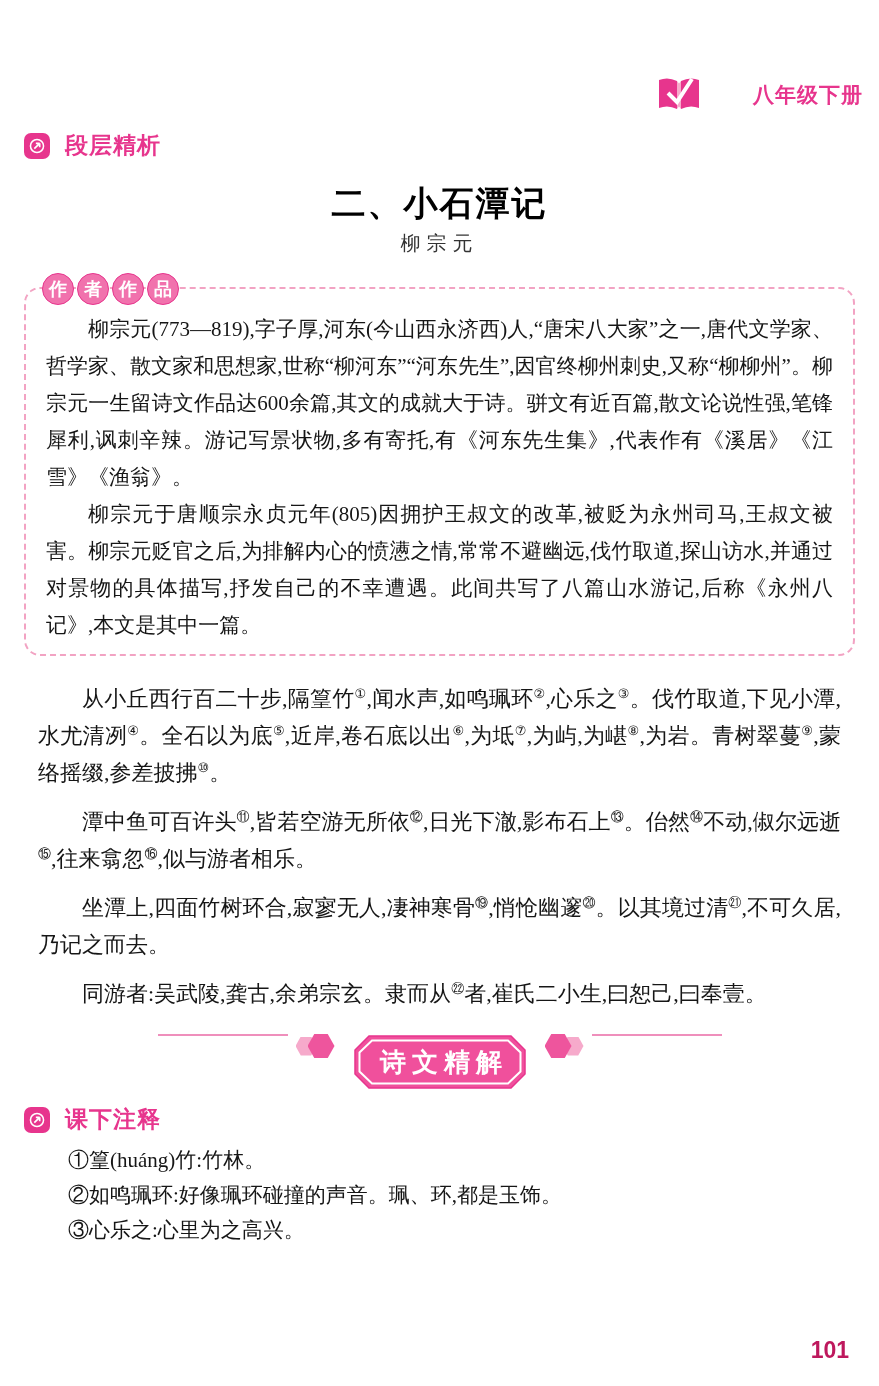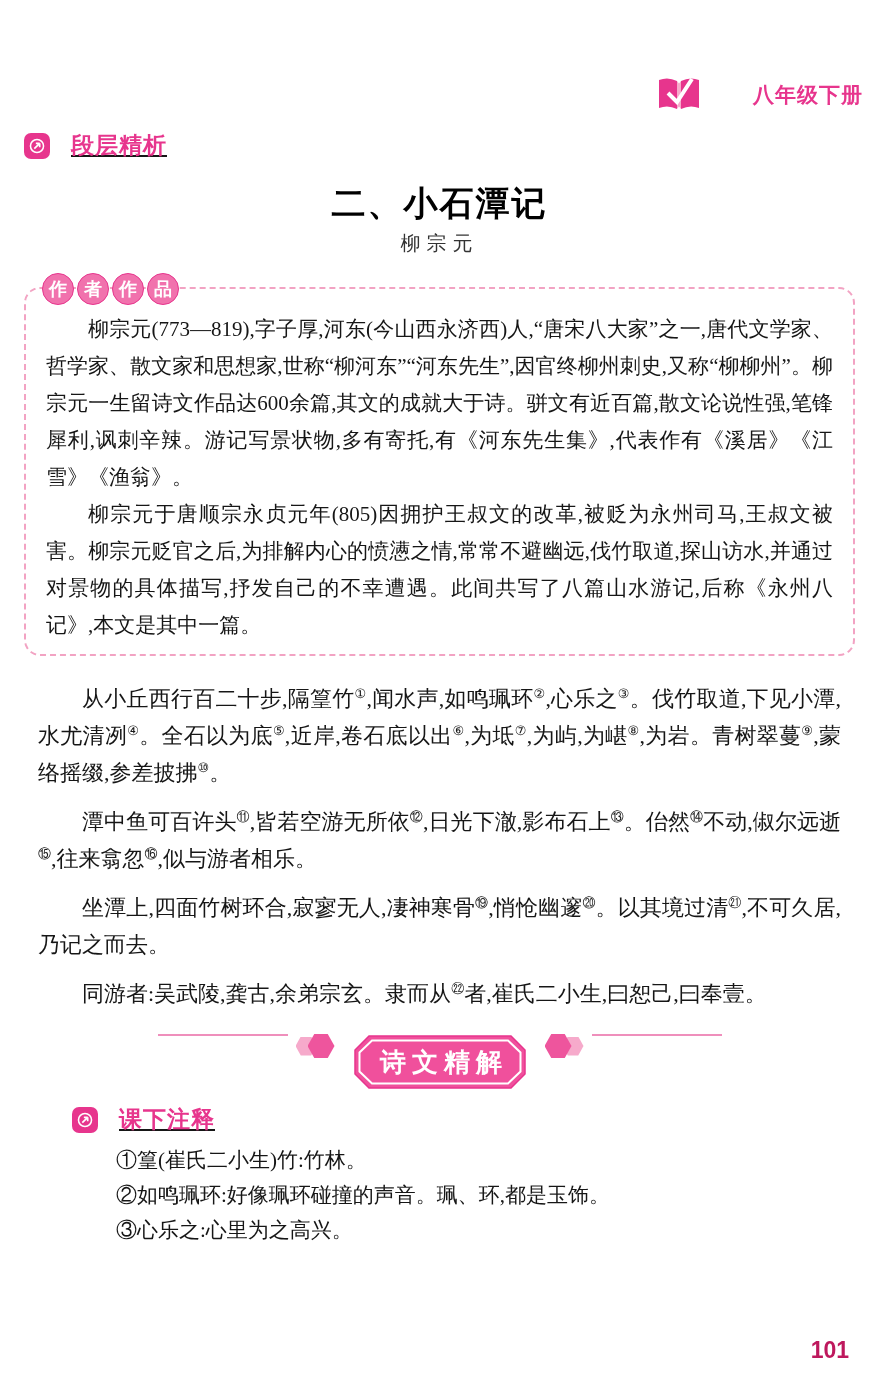--- a/index.html
+++ b/index.html
@@ -14,21 +14,21 @@
   
   .grade-badge{
     position:absolute;top:76px;right:16px;
     display:flex;align-items:center;gap:9px;
   }
   .grade-label{
     font-family:"Liberation Sans","DejaVu Sans",sans-serif;
     font-weight:bold;font-size:21px;color:#e7358d;letter-spacing:1px;margin-left:43px;
   }
   
-  .sec-header{display:flex;align-items:center;gap:21px;margin:0 0 4px 24px;text-decoration:underline;}
+  .sec-header{display:flex;align-items:center;gap:15px;margin:0 0 4px 24px;}
   .sec-icon{
     width:26px;height:26px;border-radius:7px;background:#e7358d;
     display:flex;align-items:center;justify-content:center;flex:0 0 auto;
   }
   .sec-title{
     font-family:"Liberation Sans","DejaVu Sans",sans-serif;
     font-weight:bold;font-size:23px;color:#e7358d;letter-spacing:1px;
   }
   
   .analysis{margin-top:130px;}
@@ -81,21 +81,21 @@
   }
   .banner-line{width:130px;height:2px;background:#ef8fbc;}
   .hex{clip-path:polygon(25% 0,75% 0,100% 50%,75% 100%,25% 100%,0 50%);display:inline-block;}
   .hex.big{width:27px;height:24px;background:#ee559d;position:relative;z-index:2;}
   .hex.small{width:21px;height:19px;background:#f6aacb;position:relative;z-index:1;}
   .hexgroup{display:flex;align-items:center;margin:0 8px;}
   .hexgroup.left .hex.big{margin-left:-9px;}
   .hexgroup.right .hex.small{margin-left:-9px;}
   .banner-badge{margin:0 10px;}
   
-  .notes{margin-top:14px;padding-left:48px;}
+  .notes{margin-top:14px;}
   .note-items{margin:8px 26px 0 26px;}
   .note-items .note{
     font-size:21px;line-height:35px;text-indent:2em;white-space:nowrap;
   }
   
   .page-number{
     position:absolute;right:30px;bottom:22px;
     font-family:"Liberation Sans","DejaVu Sans",sans-serif;
     font-weight:bold;font-size:23px;color:#be185d;
   }
@@ -174,21 +174,21 @@
     <div class="sec-header">
       <span class="sec-icon">
         <svg width="20" height="20" viewBox="0 0 26 26">
           <circle cx="13" cy="13" r="8.5" fill="none" stroke="#fff" stroke-width="2"></circle>
           <path d="M9.5,16.5 L16.5,9.5 M16.5,9.5 L11.5,9.5 M16.5,9.5 L16.5,14.5" stroke="#fff" stroke-width="2.2" fill="none"></path>
         </svg>
       </span>
       <span class="sec-title">课下注释</span>
     </div>
     <div class="note-items">
-      <div class="note">①篁(崔氏二小生)竹:竹林。</div>
+      <div class="note">①篁(huáng)竹:竹林。</div>
       <div class="note">②如鸣珮环:好像珮环碰撞的声音。珮、环,都是玉饰。</div>
       <div class="note">③心乐之:心里为之高兴。</div>
     </div>
   </div>
 
   <div class="page-number">101</div>
 
 </div>
 
 </body></html>

